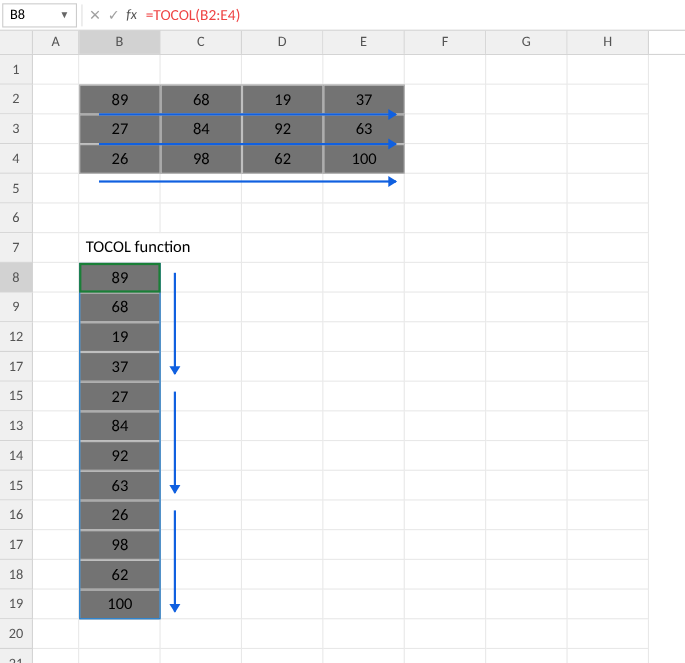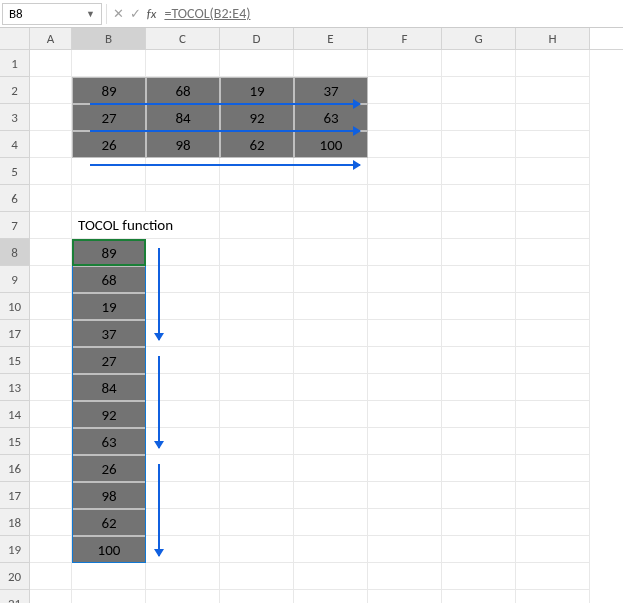--- a/index.html
+++ b/index.html
@@ -16,21 +16,21 @@
   }
   .fbar {
     display: flex;
     align-items: center;
     height: 28px;
     border-bottom: 1px solid #ccc;
     background: #fff;
     padding: 0 2px;
   }
   .namebox {
-    width: 100px;
+    width: 68px;
     height: 22px;
     border: 1px solid #ccc;
     font-size: 13px;
     padding: 0 6px;
     display: flex;
     align-items: center;
     justify-content: space-between;
     background: #fff;
   }
   .namebox .dd {
@@ -49,22 +49,21 @@
     gap: 6px;
     color: #a0a0a0;
     font-size: 13px;
     padding: 0 2px;
   }
   .fx { font-style: italic; color: #555; font-size: 13px; }
   .formula {
     flex: 1;
     font-size: 14px;
     padding-left: 6px;
-    color: #737373;
-    text-decoration: underline;
+    color: #ef4444;
   }
   .grid-wrap {
     position: relative;
     display: flex;
     flex-direction: column;
   }
   .colheads {
     display: flex;
     height: 22px;
     border-bottom: 1px solid #d4d4d4;
@@ -210,21 +209,21 @@
     <div class="rowheads">
       <div class="rh">1</div>
       <div class="rh">2</div>
       <div class="rh">3</div>
       <div class="rh">4</div>
       <div class="rh">5</div>
       <div class="rh">6</div>
       <div class="rh">7</div>
       <div class="rh active">8</div>
       <div class="rh">9</div>
-      <div class="rh">10</div>
+      <div class="rh">12</div>
       <div class="rh">17</div>
       <div class="rh">15</div>
       <div class="rh">13</div>
       <div class="rh">14</div>
       <div class="rh">15</div>
       <div class="rh">16</div>
       <div class="rh">17</div>
       <div class="rh">18</div>
       <div class="rh">19</div>
       <div class="rh">20</div>

